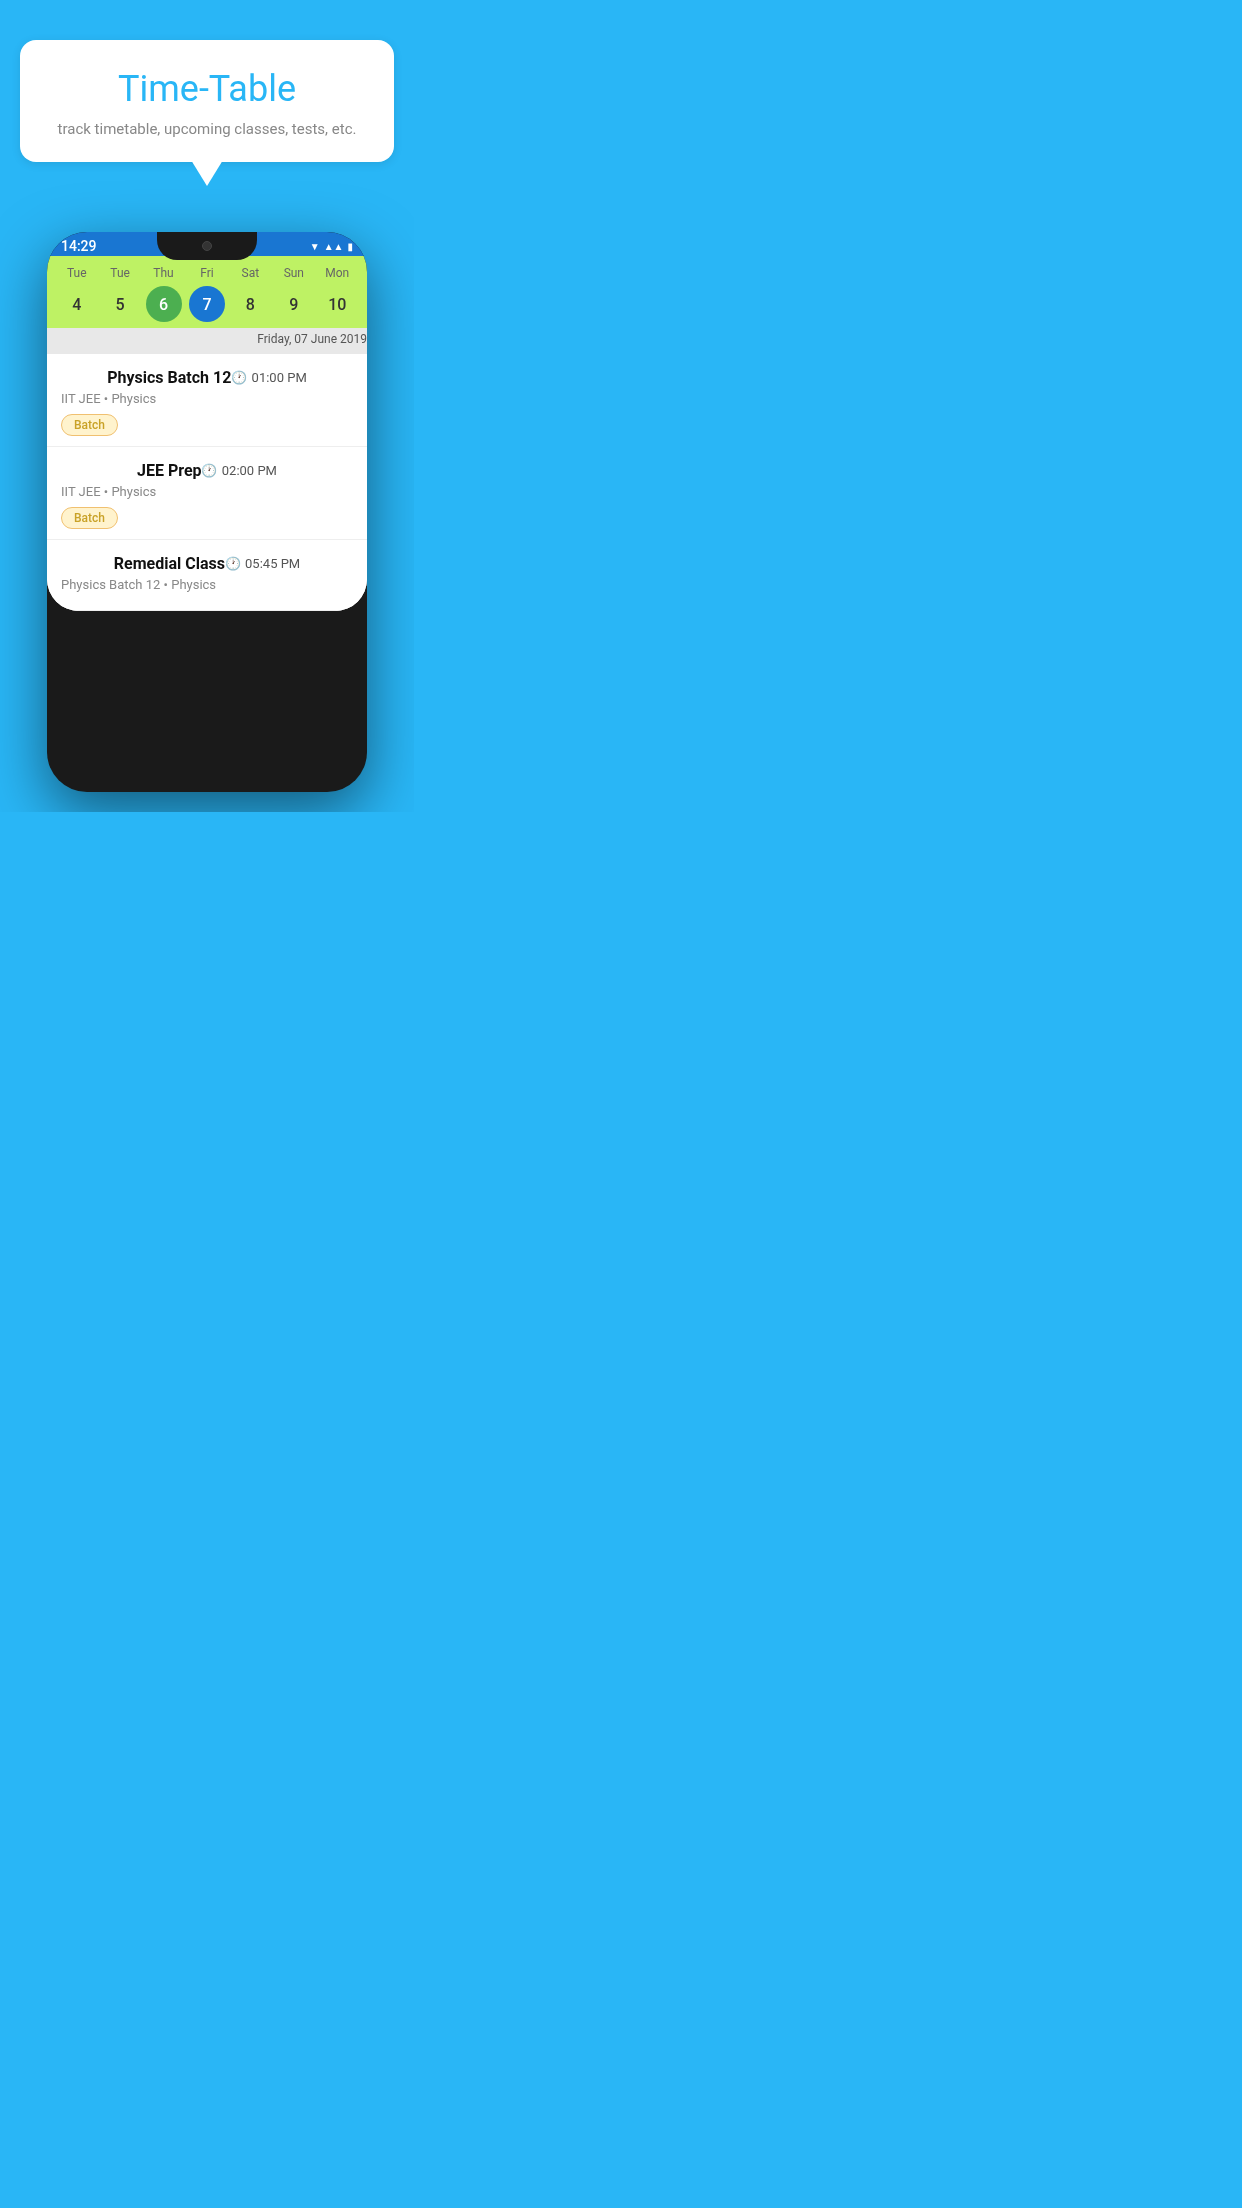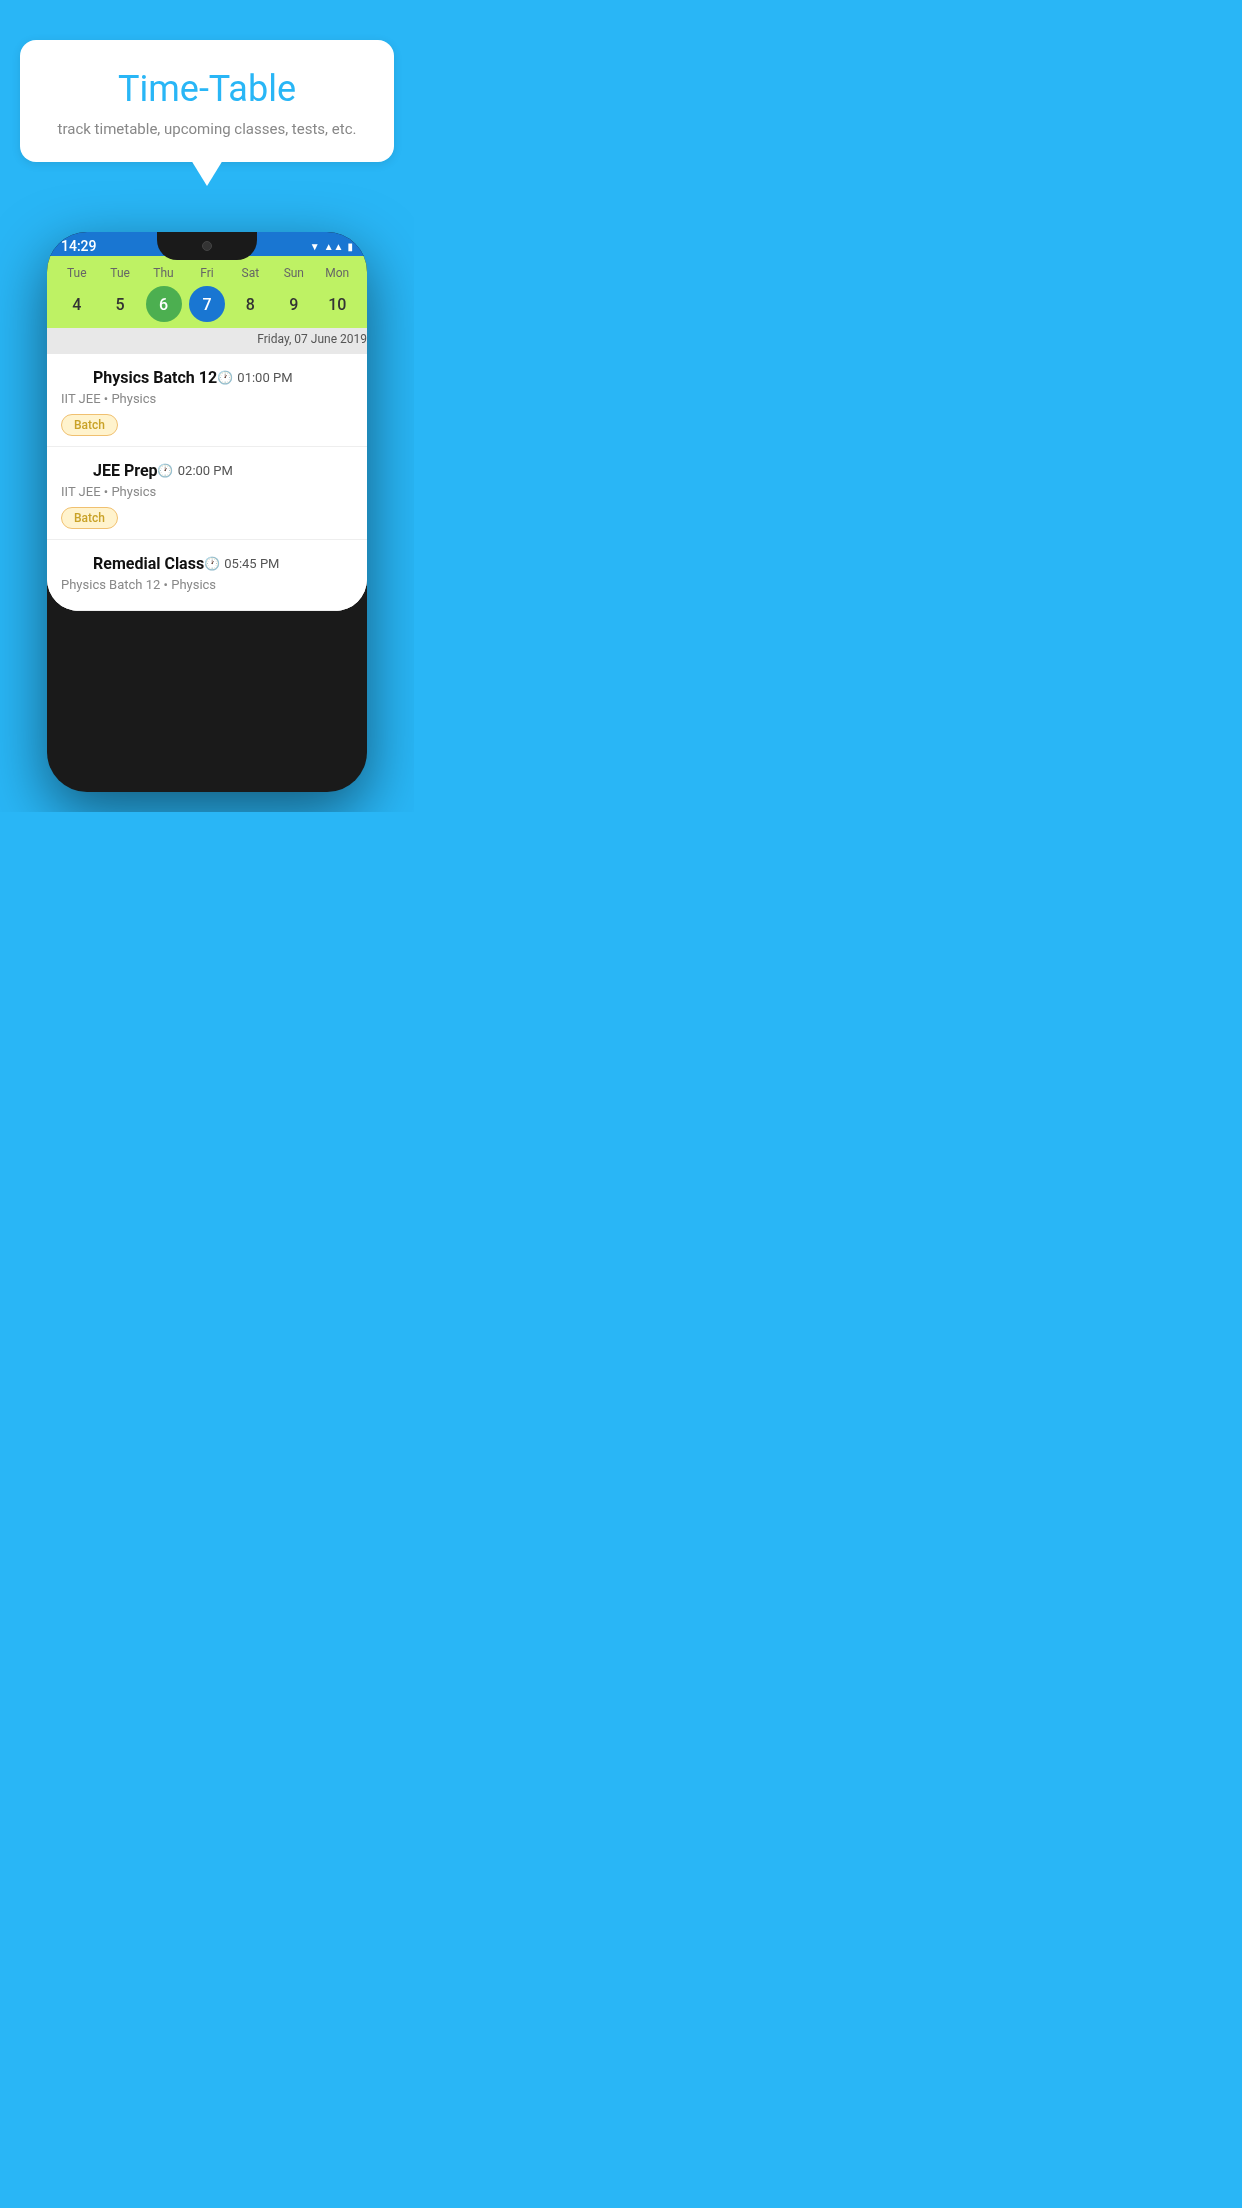--- a/index.html
+++ b/index.html
@@ -231,24 +231,23 @@
 
     
     .schedule-item {
       padding: 14px 14px 10px;
       border-bottom: 1px solid #eee;
       background: white;
     }
 
     .schedule-header {
       display: flex;
-      justify-content: flex-start;
+      justify-content: center;
       align-items: center;
       margin-bottom: 4px;
-      margin-left: 32px;
     }
 
     .schedule-name {
       font-size: 16px;
       font-weight: 700;
       color: #111;
     }
 
     .schedule-time {
       font-size: 13px;

